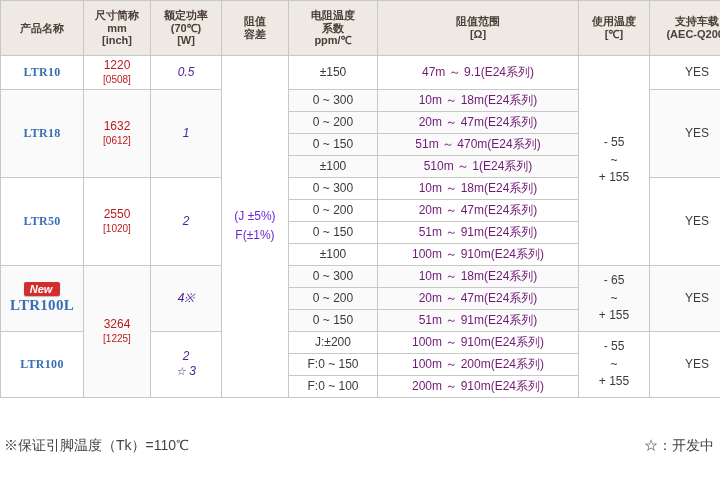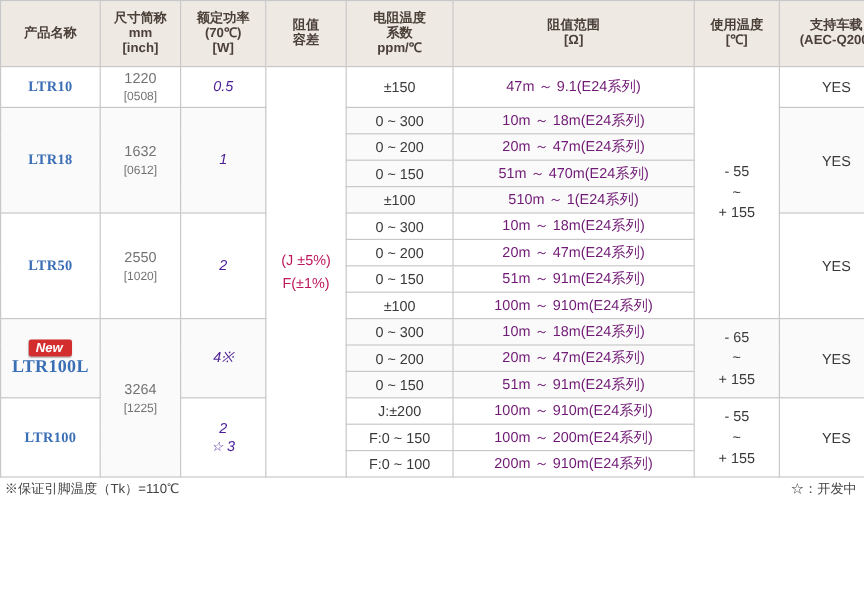--- a/index.html
+++ b/index.html
@@ -37,35 +37,35 @@
   }
   .prod-name {
     color: #3b6fb5;
     font-size: 15px;
     font-weight: bold;
     letter-spacing: .3px;
     font-family: Liberation Serif, serif;
   }
   .size-cell {
     font-size: 14px;
-    color: #737373;
+    color: #b91c1c;
     line-height: 1.2;
   }
   .size-cell .inch {
     font-size: 10px;
   }
   .power-cell {
     font-size: 14px;
     color: #4c1d95;
     line-height: 1.25;
     font-style: italic;
   }
   .tol-cell {
     font-size: 13px;
-    color: #be185d;
+    color: #6d28d9;
     line-height: 1.6;
   }
   .tcr-cell {
     font-size: 12.5px;
     color: #3a3a3a;
     padding: 5px 2px;
     margin-left: 44px;
   }
   .range-cell {
     font-size: 12.5px;
@@ -100,22 +100,23 @@
     display: flex;
     justify-content: space-between;
     align-items: center;
     font-size: 11.5px;
     color: #444;
     padding: 4px 6px 0 4px;
     box-sizing: border-box;
   }
   .footer .right { color: #444; text-align: center; }
   .small-note {
-    font-size: 11px;
+    font-size: 14px;
     line-height: 1.1;
+    margin-top: 36px;
   }
   .star-sub {
     font-size: 11px;
   }
 </style>
 </head>
 <body>
 
 <table id="spec-table">
   <thead>

